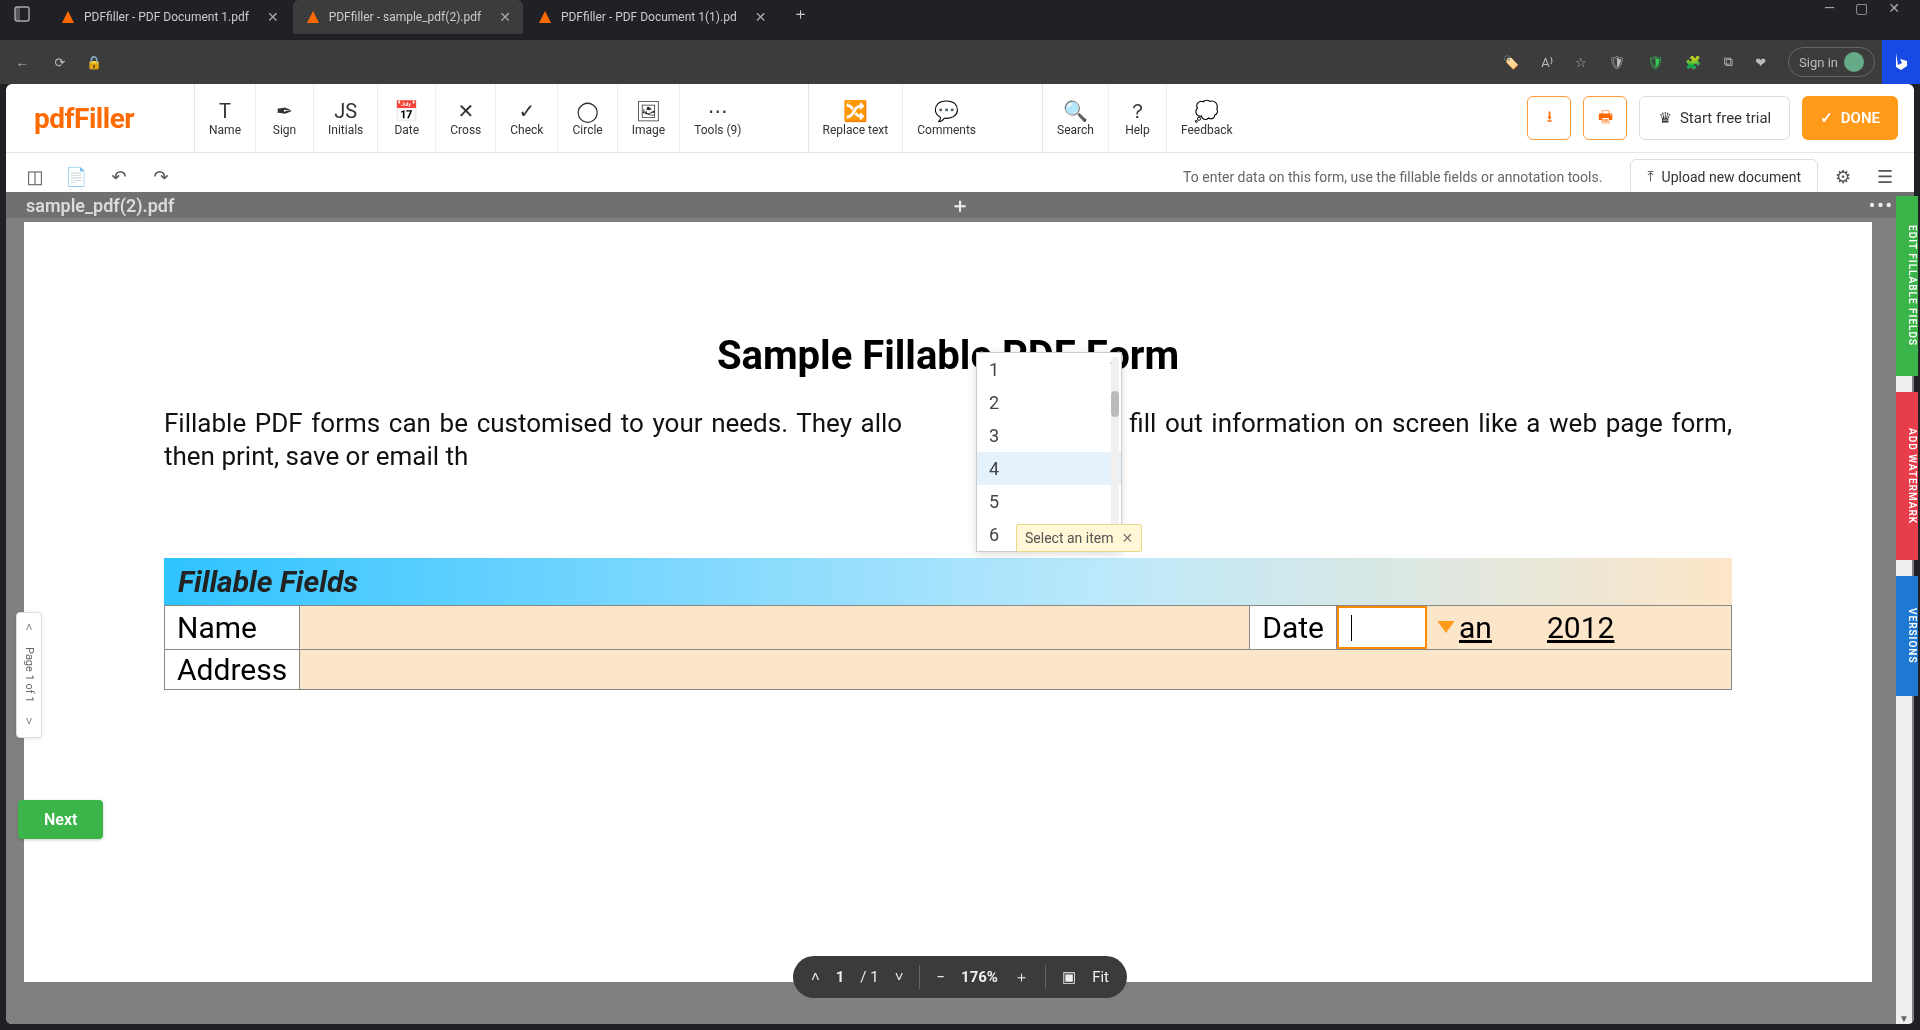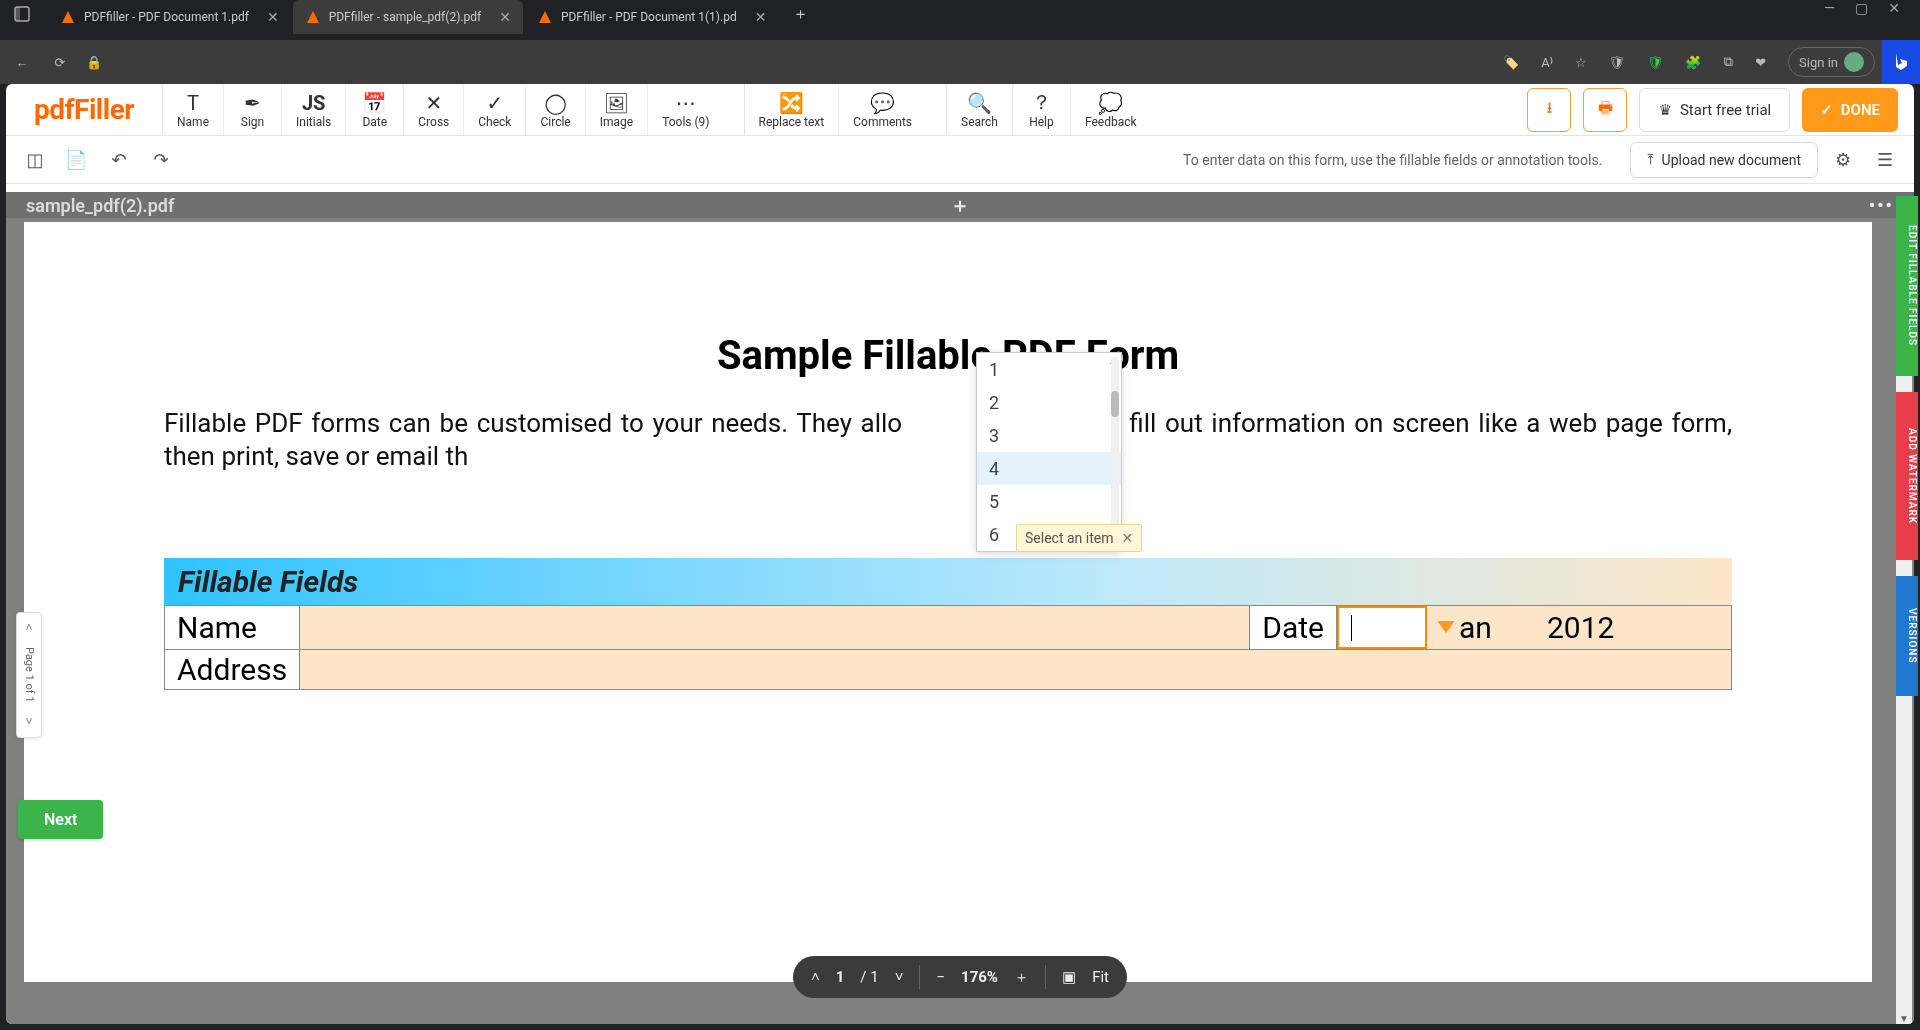--- a/index.html
+++ b/index.html
@@ -22,21 +22,21 @@
 .url-field .lock { margin-right: 12px; }
 .url-text { color: #bbb; }
 .addr-icons { margin-left: auto; display: flex; align-items: center; gap: 22px; color: #bbb; }
 .addr-icons .pill { border: 1px solid #666; border-radius: 16px; padding: 4px 10px; display:flex; align-items:center; gap:6px; }
 .addr-icons .avatar { width:20px; height:20px; border-radius:50%; background:#6a8; }
 .bing-side { position:absolute; right:0; top:40px; width:38px; height:44px; background:#174ae4; display:flex; align-items:center; justify-content:center; color:#fff;}
 
 
 .app { position: absolute; top: 84px; left: 6px; right: 6px; bottom: 6px; background: #fff; border-radius: 6px; overflow: hidden; }
 
-.toolbar1 { height: 52px; display:flex; align-items:center; border-bottom:1px solid #e5e5e5; }
+.toolbar1 { height: 69px; display:flex; align-items:center; border-bottom:1px solid #e5e5e5;gap:32px; }
 .logo { font-size: 28px; font-weight: 700; color: #ff6a00; padding: 0 28px; letter-spacing: -0.5px; }
 .tool-group { display:flex; height:100%; align-items:stretch; }
 .tool { display:flex; flex-direction:column; align-items:center; justify-content:center; padding: 0 14px; font-size:12px; color:#333; cursor:pointer; border-left:1px solid #eee; min-width:58px; }
 .tool .ticon { font-size:20px; height:24px; display:flex; align-items:center; }
 .tool.first { border-left:1px solid #e5e5e5; }
 .right-actions { margin-left:auto; display:flex; align-items:center; gap:12px; padding-right:16px; height:100%; }
 .sq-btn { width:44px; height:44px; border:1px solid #ff9a3a; border-radius:6px; display:flex; align-items:center; justify-content:center; color:#ff6a00; cursor:pointer; }
 .pill-btn { height:44px; border:1px solid #ddd; border-radius:6px; display:flex; align-items:center; padding:0 18px; font-size:15px; cursor:pointer; gap:8px; color:#333; }
 .done-btn { background:#ff9a1a; color:#fff; border:none; font-weight:600; }
 
@@ -58,21 +58,21 @@
 .page h1 { text-align:center; font-size:40px; font-weight:700; margin-bottom: 28px; }
 .intro { font-size:26px; text-align:justify; line-height:1.25; color:#111; }
 
 .ff-header { margin-top: 86px; background: linear-gradient(90deg, #2fc3ff 0%, #78d6ff 30%, #bce9fb 60%, #fde6c8 100%); padding: 6px 14px; font-size:30px; font-weight:700; font-style:italic; color:#222; }
 table.ff { width:100%; border-collapse:collapse; }
 table.ff td { border:1px solid #888; font-size:30px; padding: 2px 12px; background:#fbe6c9; }
 table.ff td.label { width:130px; background:#fff; }
 table.ff td.datelabel { width:85px; background:#fff; }
 .date-cells { padding:0 !important; }
 .date-grid { display:grid; grid-template-columns: 90px 110px 1fr; height:100%; }
-.date-grid > div { padding: 4px 10px; font-size:30px; }
+.date-grid > div { padding: 4px 10px; font-size:30px;text-decoration:underline; }
 
 .day-field { position:relative; border:2px solid #ff8a00; background:#fff; display:flex; align-items:center; }
 .day-field .cursor { width:1px; height:26px; background:#000; margin-left:2px; }
 .month-cell { position:relative; display:flex; align-items:center; gap:4px; }
 .month-cell .dd { width:18px; height:18px; background:#ff9a1a; display:inline-block; clip-path: polygon(0 0, 100% 0, 50% 70%); margin-top:4px;}
 
 
 .dd-list { position:absolute; width:146px; background:#fff; border:1px solid #ccc; box-shadow:0 2px 8px rgba(0,0,0,0.15); font-size:18px; color:#444; z-index:50; }
 .dd-list .item { padding: 6px 12px; cursor:pointer; }
 .dd-list .item.hover { background:#e6f2fb; }
@@ -183,21 +183,21 @@
     <div class="tool-group">
       <div class="tool first">
           <span class="ticon">T</span>
           <span>Name</span>
         </div>
       <div class="tool">
           <span class="ticon">✒</span>
           <span>Sign</span>
         </div>
       <div class="tool">
-          <span class="ticon" style="font-weight:700;">JS</span>
+          <span class="ticon" style="font-weight:400;">JS</span>
           <span>Initials</span>
         </div>
       <div class="tool">
           <span class="ticon">📅</span>
           <span>Date</span>
         </div>
       <div class="tool">
           <span class="ticon">✕</span>
           <span>Cross</span>
         </div>

